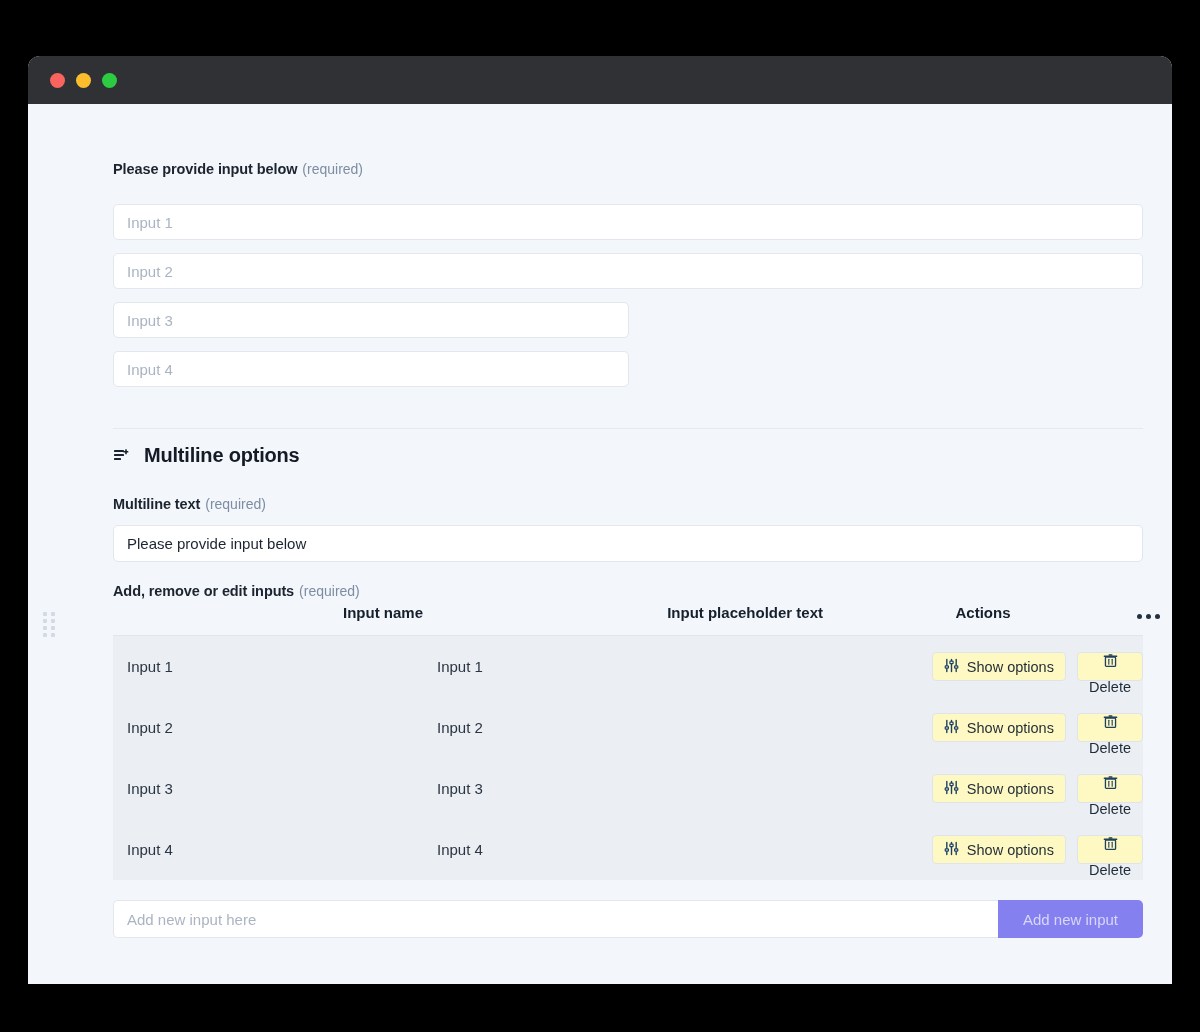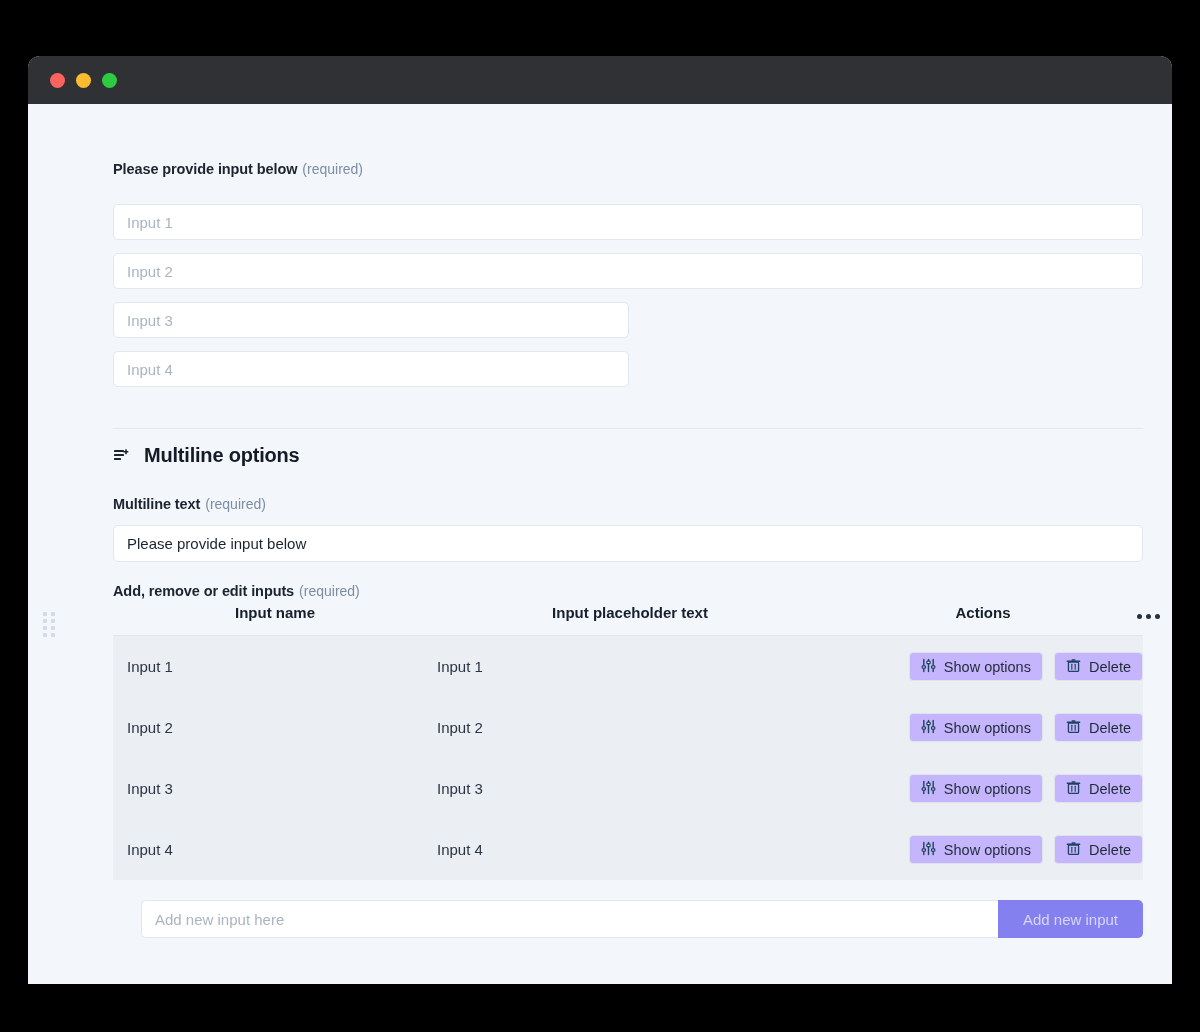--- a/index.html
+++ b/index.html
@@ -110,21 +110,21 @@
     background: #24313f; display: block;
   }
 
   table.inputs {
     width: 1030px;
     margin-left: 85px;
     border-collapse: collapse;
     table-layout: fixed;
   }
   table.inputs th {
-    text-align: center;
+    text-align: right;
     font-size: 15px;
     font-weight: 700;
     color: #16202d;
     padding: 0 0 14px 14px;
     border-bottom: 1px solid #e1e6ed;
   }
   table.inputs tbody { background: #ebeff4; }
   table.inputs td {
     font-size: 15px;
     color: #2b3policy;
@@ -133,31 +133,31 @@
     height: 57px;
     vertical-align: middle;
   }
   td.actions { text-align: right; padding-right: 13px; }
 
   .btn-sm {
     display: inline-flex;
     align-items: center;
     gap: 8px;
     height: 29px;
-    background: #c4b5fd;
+    background: #fef9c3;
     border: 1px solid #dfe4eb;
     border-radius: 4px;
     padding: 0 11px;
     font-size: 14.5px;
     color: #1f2a37;
     font-family: "Liberation Sans", sans-serif;
     cursor: pointer;
     vertical-align: middle;
   }
-  .btn-sm + .btn-sm { margin-left: 7px; }
+  .btn-sm + .btn-sm { margin-left: 7px; flex-direction: column; }
 
   
   .addrow {
     display: flex;
     width: 1030px;
     margin-left: 85px;
     margin-top: 20px;
     height: 38px;
   }
   .addrow input {
@@ -165,21 +165,20 @@
     height: 38px;
     border: 1px solid #e3e7ed;
     border-right: none;
     border-radius: 5px 0 0 5px;
     background: #fff;
     padding: 0 13px;
     font-size: 15px;
     font-family: "Liberation Sans", sans-serif;
     outline: none;
     color: #1c2430;
-    margin-left: 28px;
   }
   .addrow input::placeholder { color: #aab4c2; }
   .addrow button {
     width: 145px;
     background: #8480ef;
     color: #d8d6fb;
     border: none;
     border-radius: 0 5px 5px 0;
     font-size: 15px;
     font-family: Liberation Sans, sans-serif;

